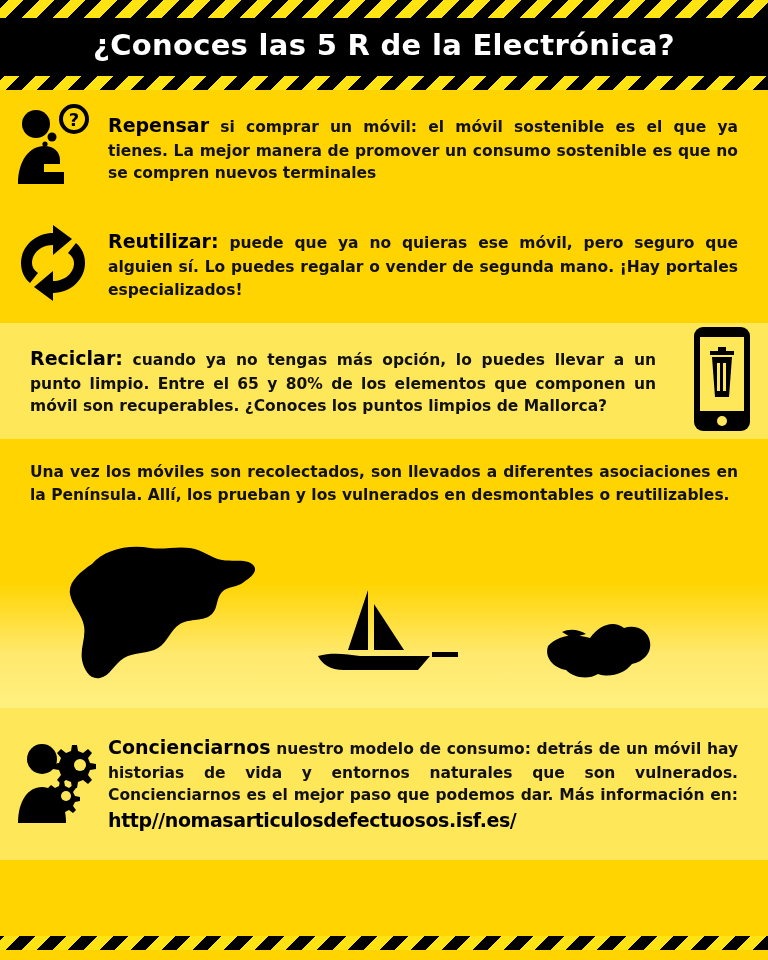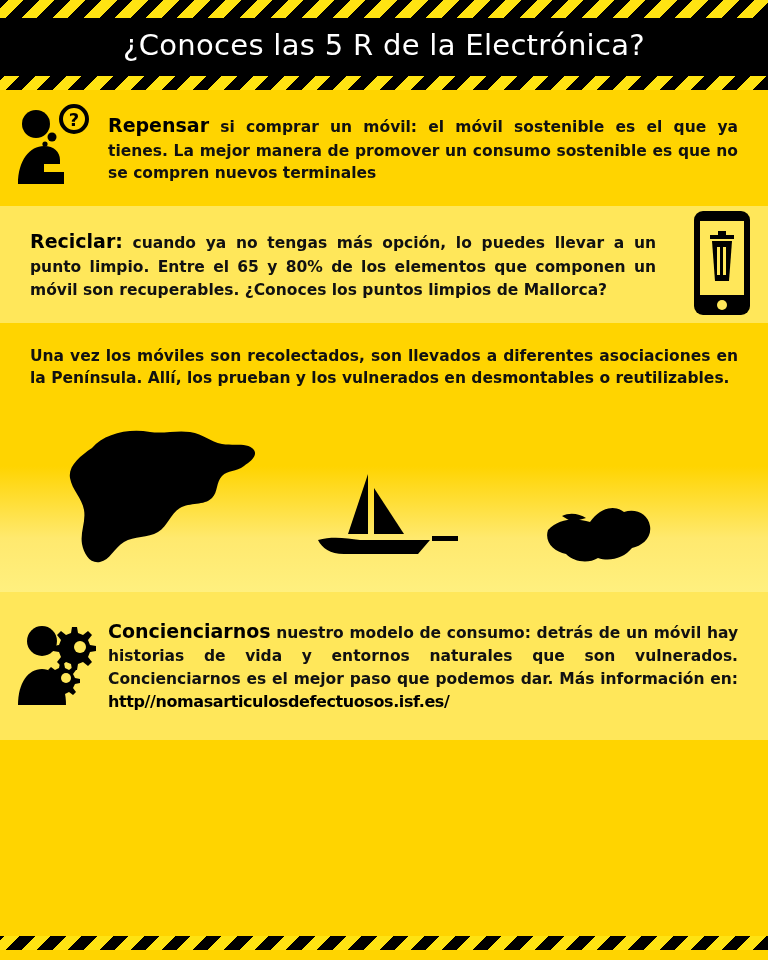--- a/index.html
+++ b/index.html
@@ -38,21 +38,21 @@
 
   .title-band {
     background: #000;
     padding: 10px 0 14px 0;
     text-align: center;
   }
   .title-band h1 {
     margin: 0;
     color: #ffffff;
     font-size: 29px;
-    font-weight: normal;
+    font-weight: bold;
     letter-spacing: 0.3px;
     font-family: "DejaVu Sans", sans-serif;
   }
 
   .content {
     background: #FFD400;
   }
 
   .block {
     position: relative;
@@ -74,21 +74,21 @@
     font-weight: bold;
     text-align: justify;
     font-family: "DejaVu Sans", sans-serif;
   }
   .ptext .kw {
     font-size: 19px;
     font-weight: bold;
     color: #000;
   }
   .ptext .url {
-    font-size: 16px;
+    font-size: 19px;
     font-weight: bold;
     color: #000;
     letter-spacing: -0.4px;
   }
 
   .with-left-icon {
     padding-left: 96px;
   }
   .with-right-icon {
     padding-right: 100px;
@@ -154,20 +154,31 @@
           <circle cx="38" cy="33" r="4.5" fill="#000"></circle>
           <circle cx="31" cy="40" r="2.6" fill="#000"></circle>
           <circle cx="22" cy="20" r="14" fill="#000"></circle>
           <path d="M4 80 C4 56 16 42 30 42 C40 42 46 48 46 56 L46 60 L30 60 L30 68 L50 68 L50 80 Z" fill="#000"></path>
         </svg>
       </span>
       <p class="ptext"><span class="kw">Repensar</span><span> si comprar un móvil: el móvil sostenible es el que ya tienes. La mejor manera de promover un consumo sostenible es que no se compren nuevos terminales</span></p>
     </div>
 
 
+    <div class="block plain with-left-icon" style="min-height:88px;display:flex;align-items:center;">
+      <span class="icon-left">
+        <svg width="78" height="76" viewBox="0 0 78 76">
+          <g fill="#000">
+            <path d="M39 8 C21 8 7 22 7 38 C7 46 10 53 16 58 L24 48 C20 45 18 42 18 38 C18 28 27 20 39 20 L39 30 L58 14 L39 0 Z"></path>
+            <path d="M39 68 C57 68 71 54 71 38 C71 30 68 23 62 18 L54 28 C58 31 60 34 60 38 C60 48 51 56 39 56 L39 46 L20 62 L39 76 Z"></path>
+          </g>
+        </svg>
+      </span>
+      <p class="ptext"><span class="kw">Reutilizar:</span><span> puede que ya no quieras ese móvil, pero seguro que alguien sí. Lo puedes regalar o vender de segunda mano. ¡Hay portales especializados!</span></p>
+    </div>
 
     <div class="block alt with-right-icon" style="min-height:112px;display:flex;align-items:center;">
       <p class="ptext"><span class="kw">Reciclar:</span><span> cuando ya no tengas más opción, lo puedes llevar a un punto limpio. Entre el 65 y 80% de los elementos que componen un móvil son recuperables. ¿Conoces los puntos limpios de Mallorca?</span></p>
       <span class="icon-right">
         <svg width="60" height="108" viewBox="0 0 60 108">
           <rect x="2" y="2" width="56" height="104" rx="9" fill="#000"></rect>
           <rect x="8" y="12" width="44" height="74" fill="#FFE75A"></rect>
           <circle cx="30" cy="96" r="5" fill="#FFE75A"></circle>
           <g fill="#000">
             <rect x="18" y="26" width="24" height="4"></rect>

